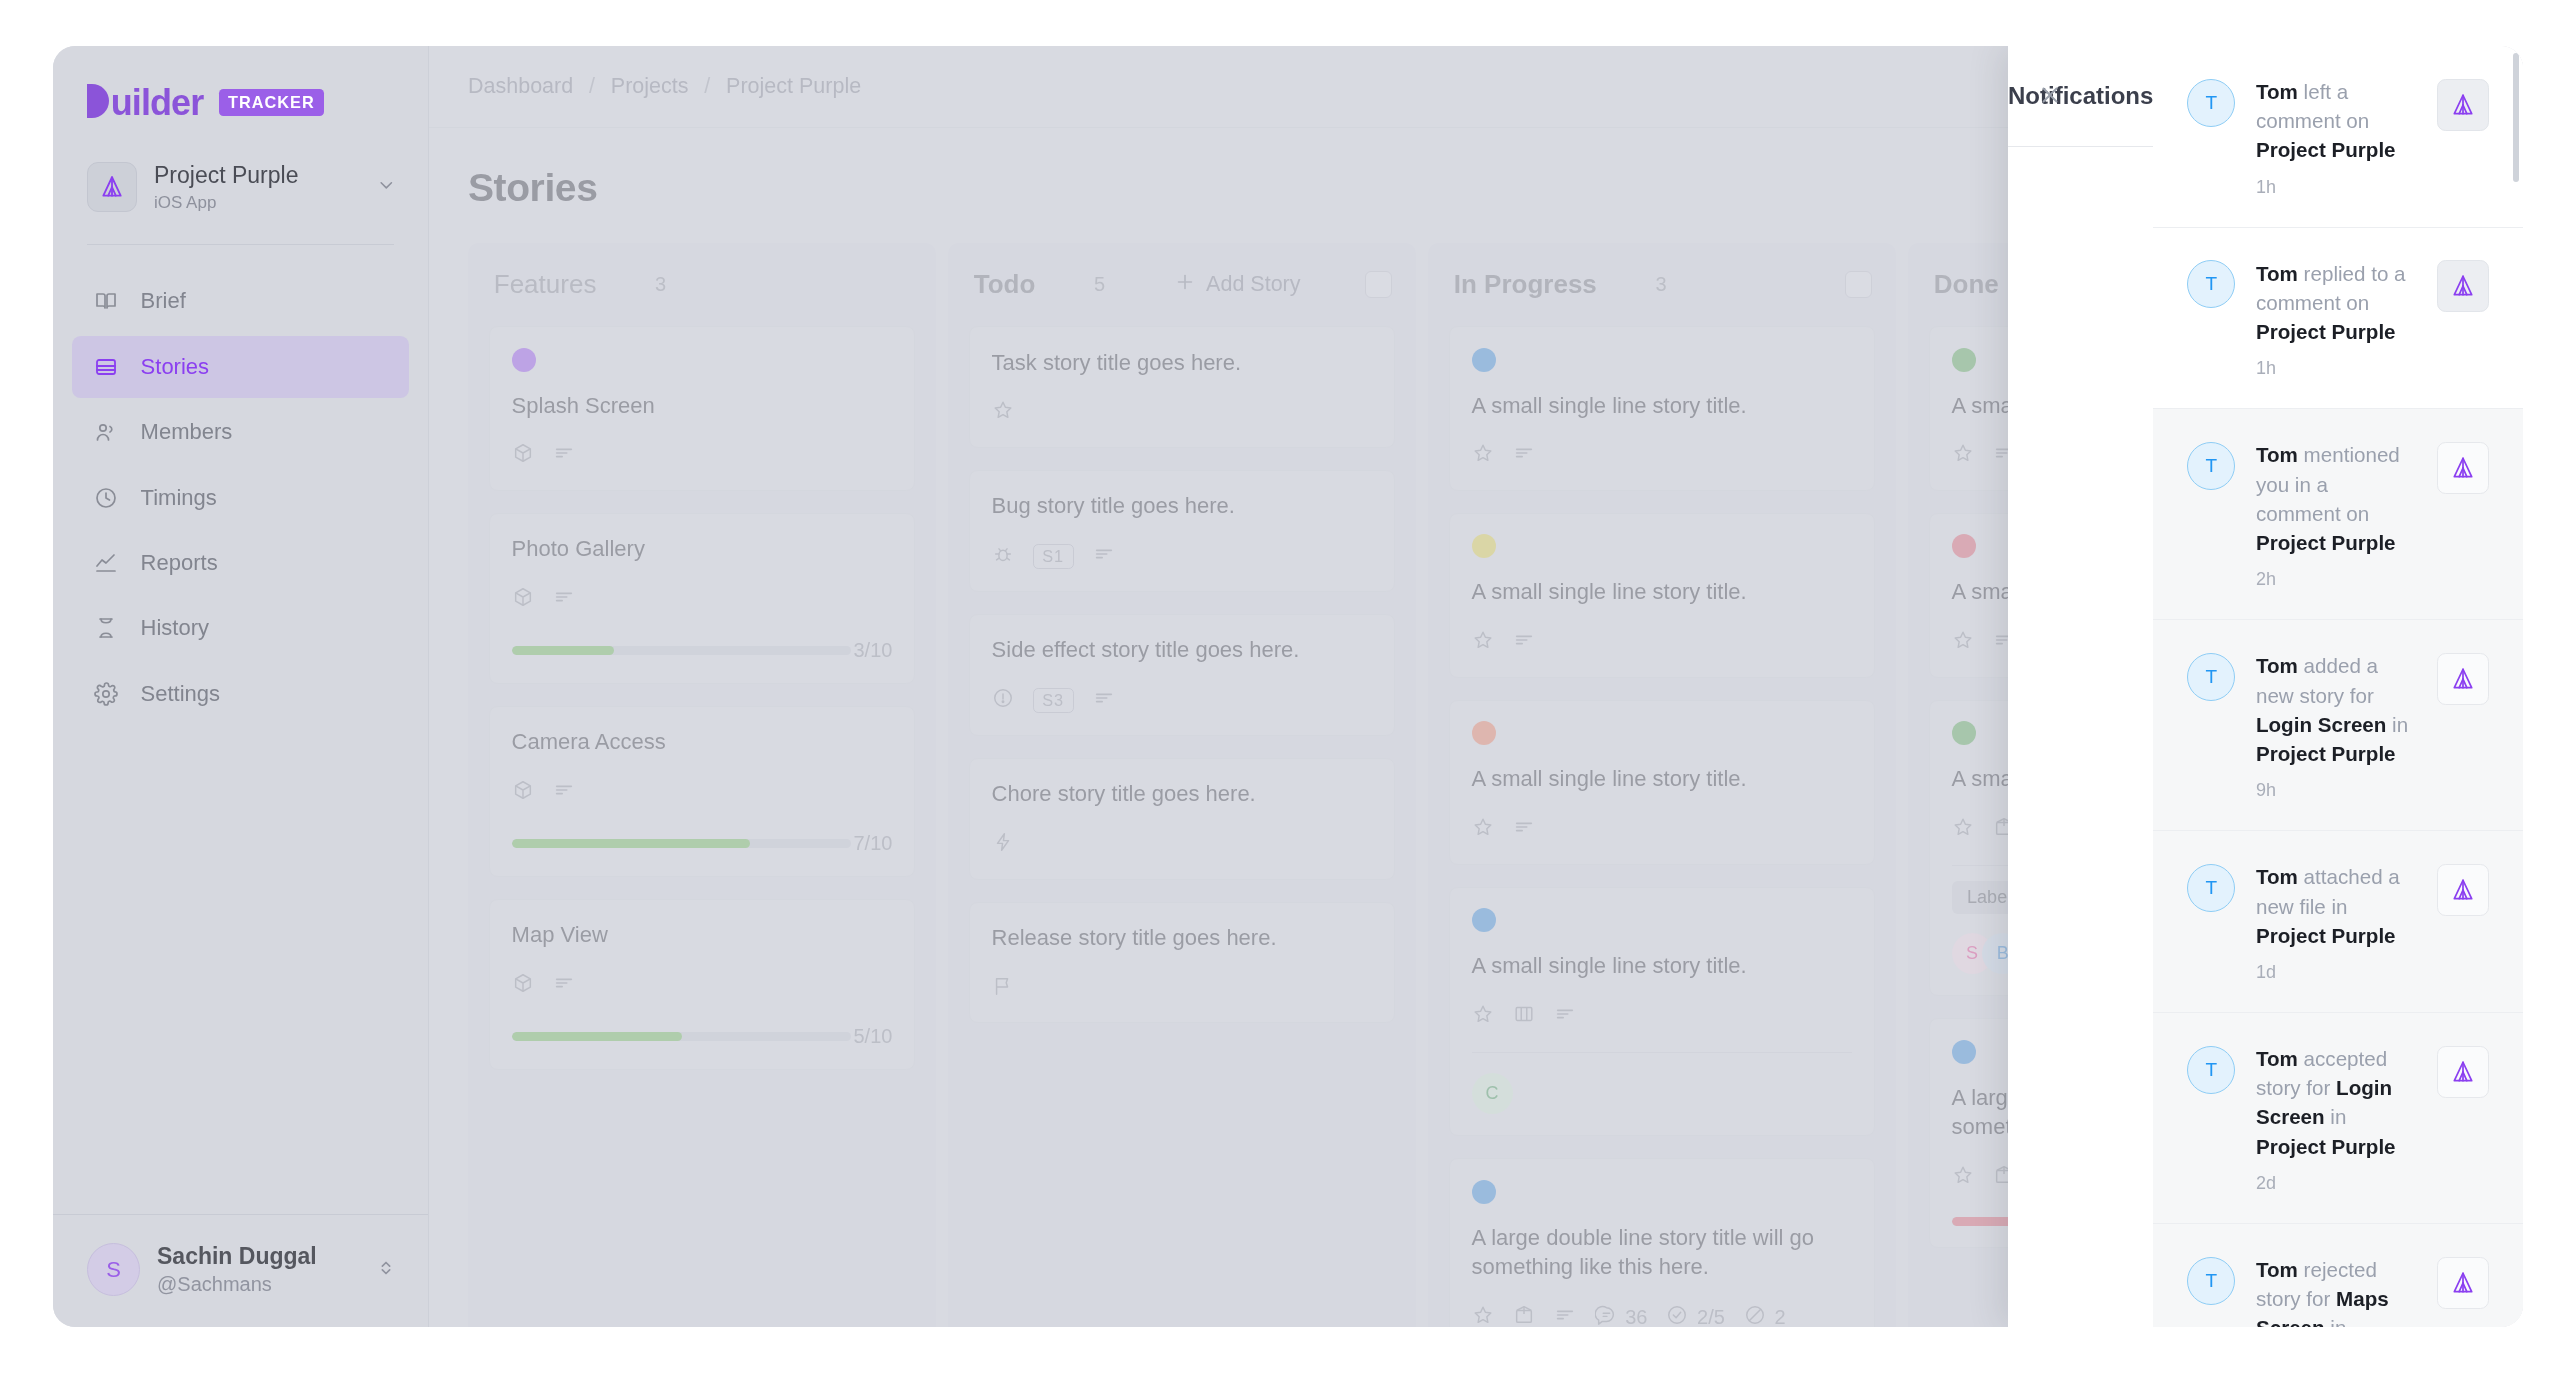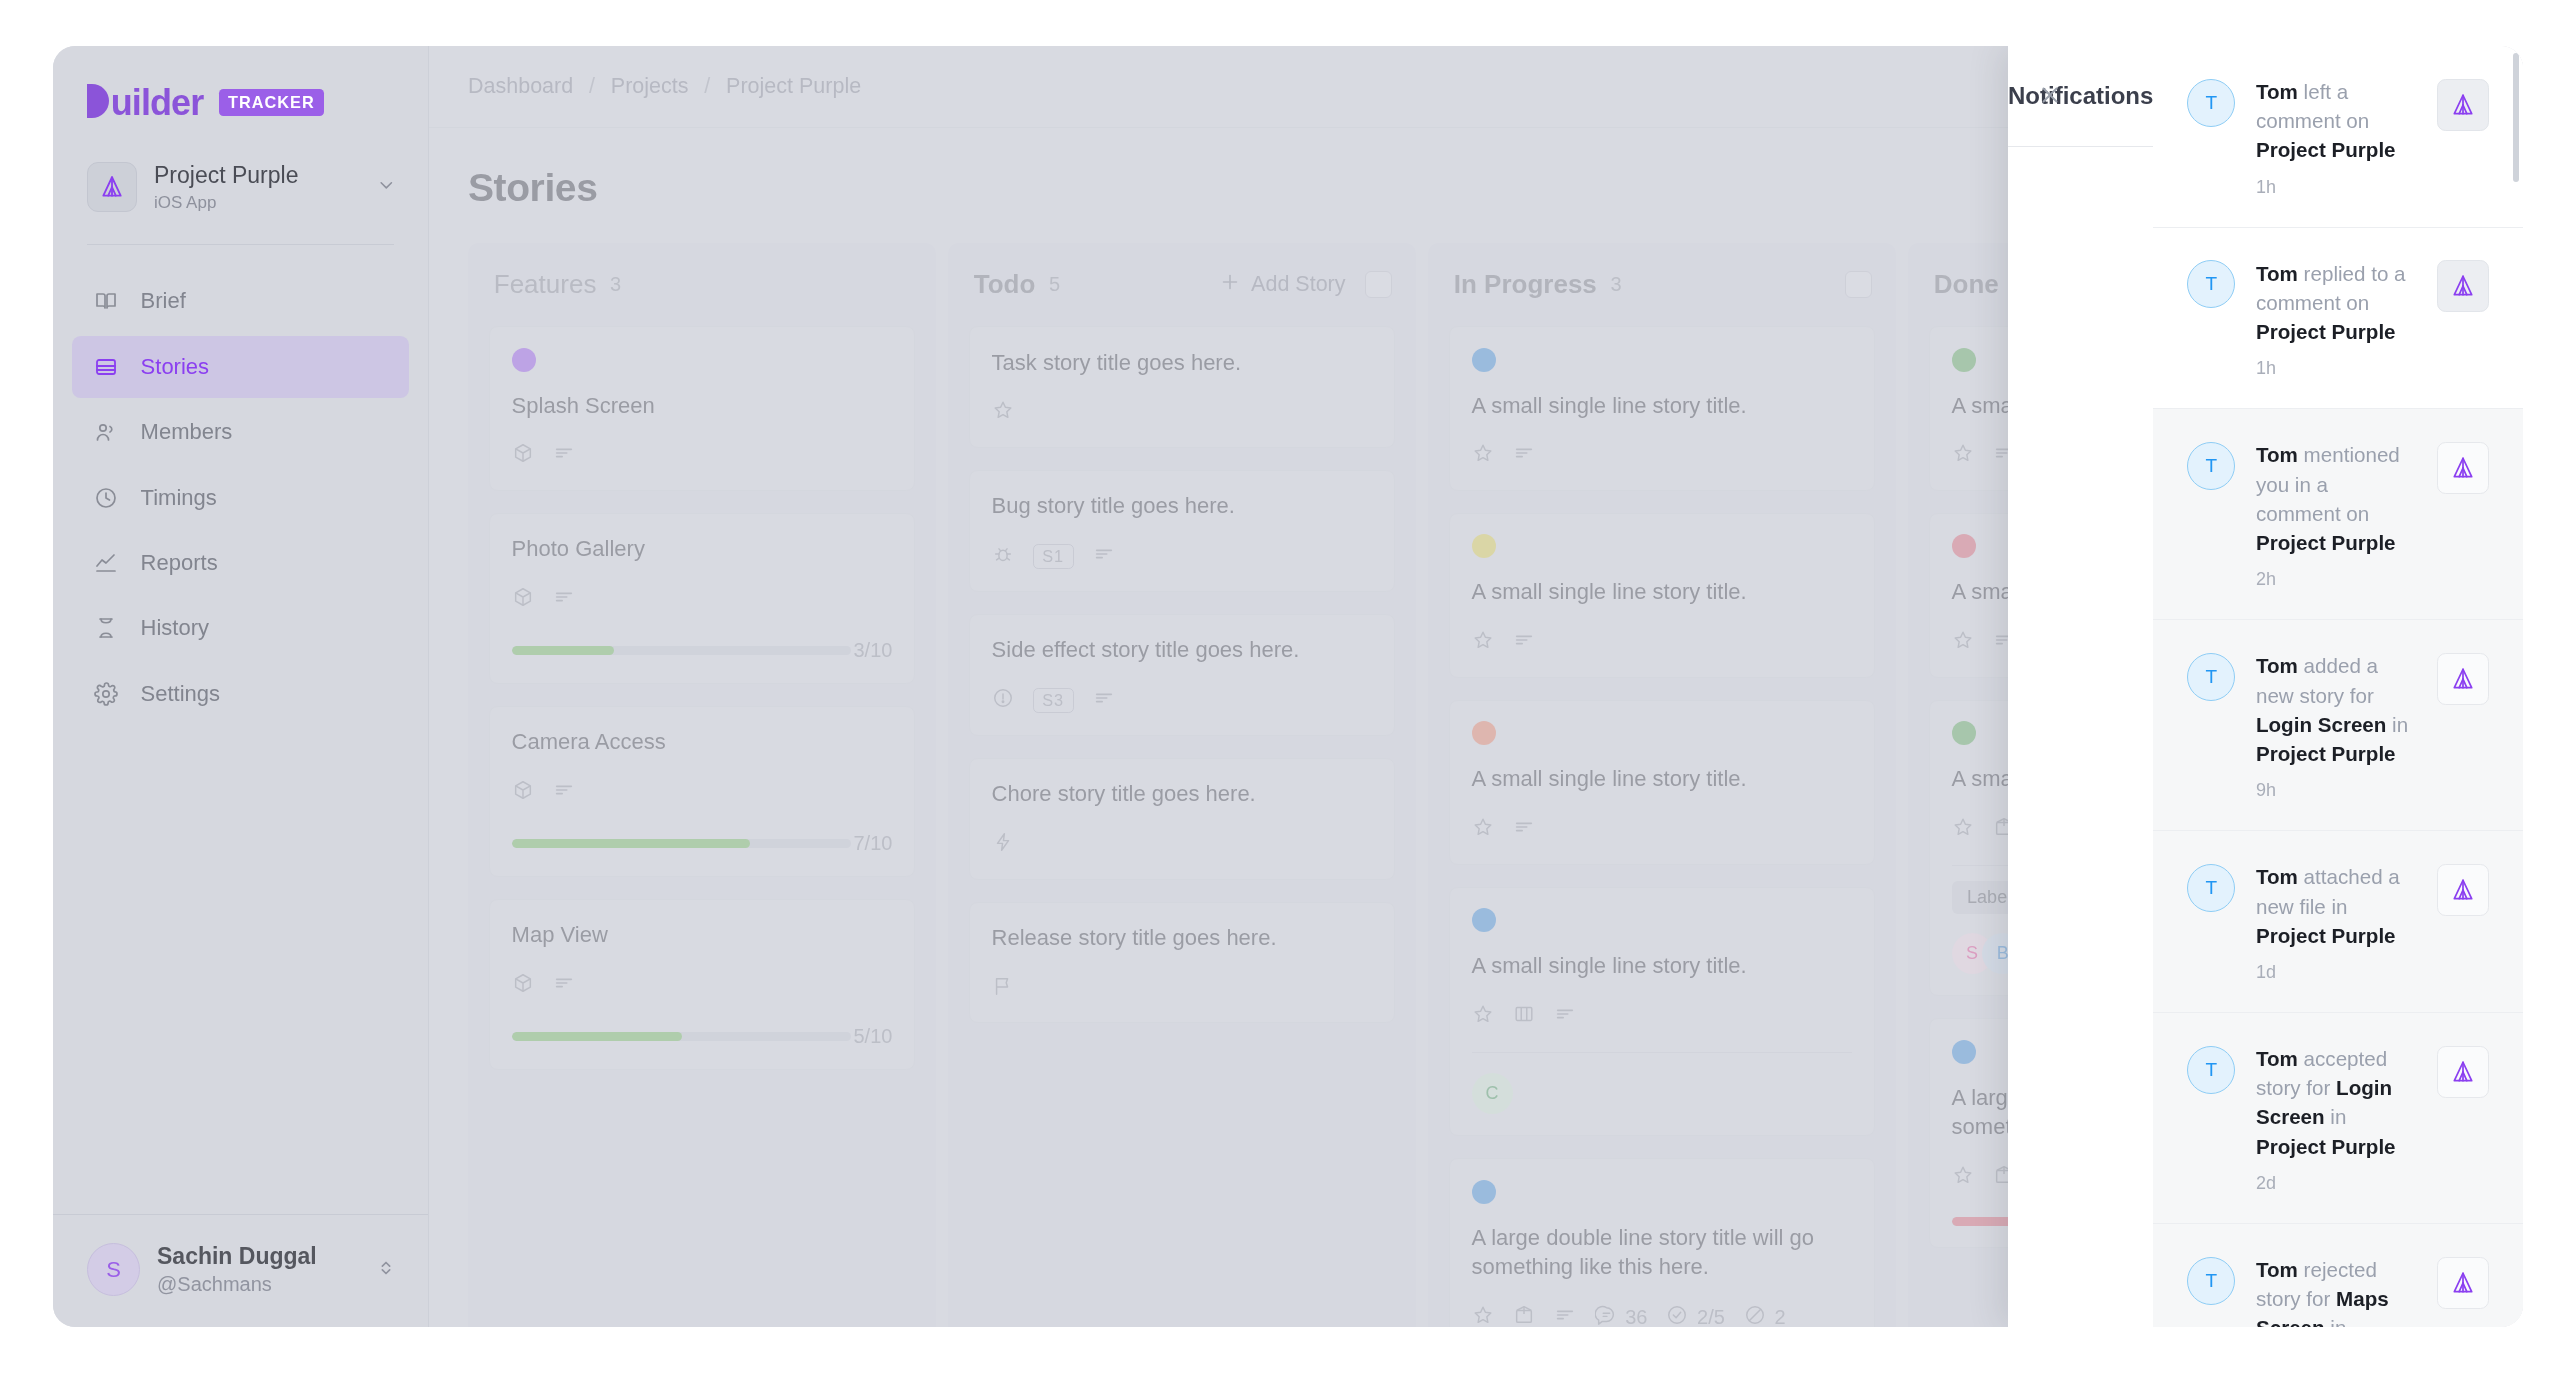--- a/index.html
+++ b/index.html
@@ -83,21 +83,21 @@
   }
   .crumb { font-size: 21.5px; color: #8e919d; }
   .crumb-sep { font-size: 21.5px; color: #a7aab4; margin: 0 12px; }
   .page-head { display: flex; align-items: center; padding: 38px 39px 0 39px; }
   .page-title { font-size: 39px; font-weight: 700; color: #4e5059; letter-spacing: -0.4px; }
   .head-actions { margin-left: auto; display: flex; align-items: center; gap: 48px; }
   .head-action { display: flex; align-items: center; gap: 15.5px; color: #8e919d; font-size: 22px; }
 
   .board { flex: 1; display: flex; gap: 12px; padding: 33px 0 0 39px; min-height: 0; overflow: hidden; }
   .col { width: 468px; flex: 0 0 468px; background: #d3d5dd; border-radius: 10.3px 10.3px 0 0; padding: 22px 20.6px 0 20.6px; }
-  .col-head { display: flex; align-items: center; padding: 0 3.4px 0 5.2px; height: 39px; }
+  .col-head { display: flex; align-items: center; padding: 0 3.4px 0 5.2px; height: 39px; gap: 45px; }
   .col-title { font-size: 26px; font-weight: 700; color: #83868f; }
   .col-title.muted { font-weight: 400; color: #92959f; }
   .col-count { font-size: 20px; color: #9a9da7; margin-left: 13.7px; }
   .col-add { margin-left: auto; display: flex; align-items: center; gap: 10.3px; color: #8e919d; font-size: 21.5px; }
   .col-check { width: 27.5px; height: 27.5px; border: 0.9px solid #c0c3cd; border-radius: 6px; margin-left: 19px; background: #dcdee4; }
 
   .card {
     background: #d7d9e0; border: 0.9px solid #cfd2da; border-radius: 8.6px;
     padding: 20.6px 22px; margin-top: 22px;
   }

